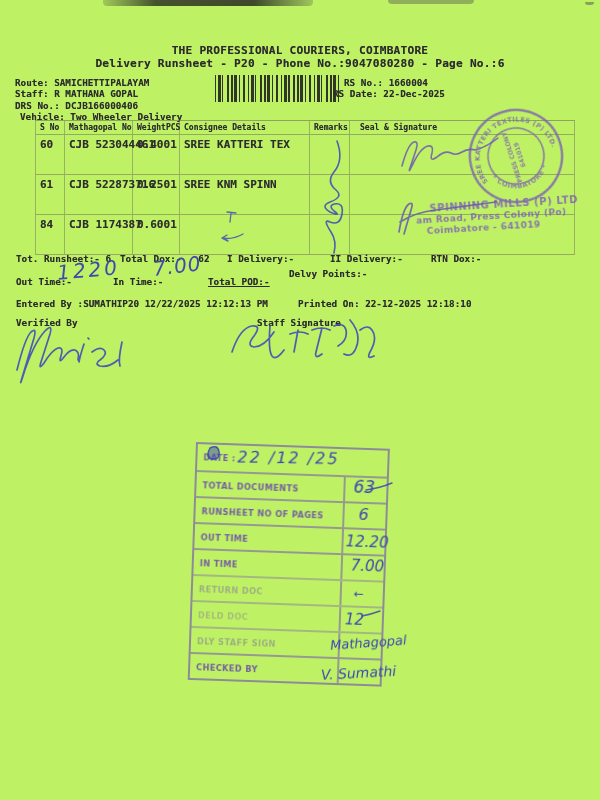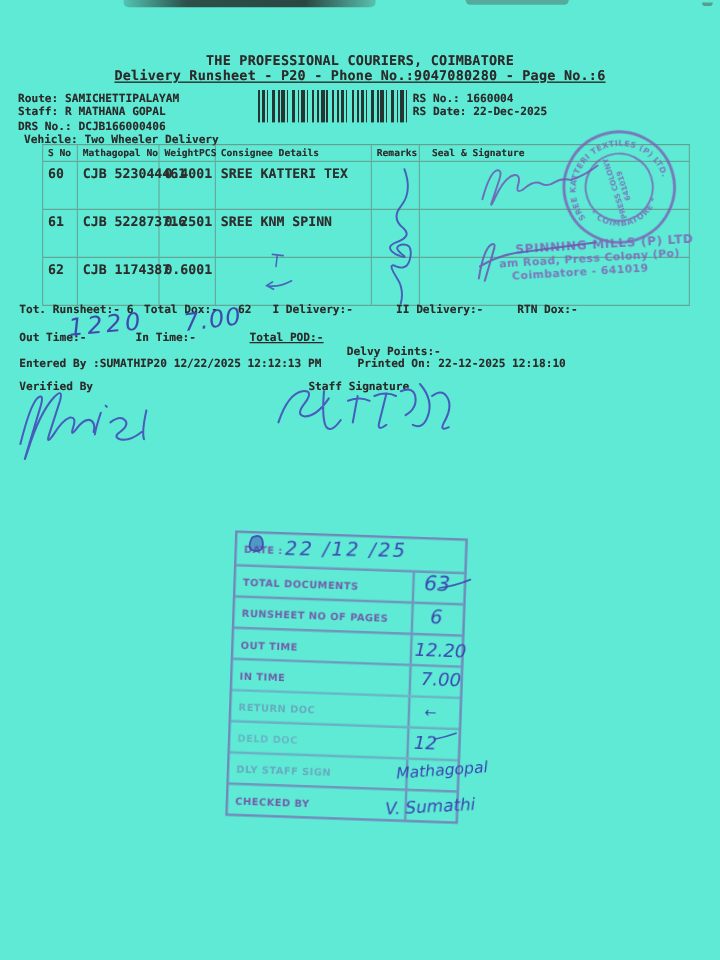--- a/index.html
+++ b/index.html
@@ -1,16 +1,16 @@
 <!DOCTYPE html>
 <html><head>
 <meta charset="utf-8">
 <style>
   html,body{margin:0;padding:0;background:#e8e6e2;}
-  .page{position:relative;width:600px;height:800px;margin:0 auto;background:#5eead4;
+  .page{position:relative;width:600px;height:800px;margin:0 auto;background:#bef264;
         font-family:"DejaVu Sans Mono",monospace;overflow:hidden;}
   .pt{position:absolute;font-weight:bold;color:#2b2b2b;white-space:pre;
       text-shadow:0 0 .5px rgba(70,70,70,.55);}
   .h1{font-size:11.2px;letter-spacing:.2px;width:600px;text-align:center;}
   .meta{font-size:9.3px;}
   
   .smudge{position:absolute;border-radius:0 0 4px 4px;}
   
   .barcode{position:absolute;left:215px;top:75px;width:125px;height:27px;opacity:.88;
     background:repeating-linear-gradient(90deg,#1d1d1d 0 1.5px,transparent 1.5px 3px,
@@ -74,29 +74,29 @@
 <body>
 
 <div class="page">
 
   <div class="smudge" style="left:103px;top:0;width:210px;height:6px;
        background:linear-gradient(90deg,rgba(40,40,40,.2),rgba(28,28,28,.75) 25%,rgba(30,30,30,.8) 72%,rgba(70,70,70,.25));"></div>
   <div class="smudge" style="left:388px;top:0;width:86px;height:4px;background:rgba(75,75,75,.4);"></div>
   <div class="smudge" style="left:585px;top:2px;width:9px;height:3px;background:rgba(80,80,80,.5);"></div>
 
   <div class="pt h1" style="top:44px;">THE PROFESSIONAL COURIERS, COIMBATORE</div>
-  <div class="pt h1" style="top:57px;text-decoration:underline;">Delivery Runsheet - P20 - Phone No.:9047080280 - Page No.:6</div>
+  <div class="pt h1" style="top:57px;">Delivery Runsheet - P20 - Phone No.:9047080280 - Page No.:6</div>
 
   <div class="pt meta" style="left:15px;top:77px;">Route: SAMICHETTIPALAYAM</div>
   <div class="pt meta" style="left:15px;top:88px;text-align:center;">Staff: R MATHANA GOPAL</div>
   <div class="pt meta" style="left:15px;top:100px;">DRS No.: DCJB166000406</div>
   <div class="pt meta" style="left:20px;top:111px;">Vehicle: Two Wheeler Delivery</div>
   <div class="barcode"></div>
   <div class="pt meta" style="left:344px;top:77px;">RS No.: 1660004</div>
-  <div class="pt meta" style="left:344px;top:88px;">RS Date: 22-Dec-2025</div>
+  <div class="pt meta" style="left:333px;top:88px;">RS Date: 22-Dec-2025</div>
 
   <div class="dtable">
     <div class="t-row hrow">
       <div class="t-cell">S No</div>
       <div class="t-cell">Mathagopal No</div>
       <div class="t-cell wp">
         <span>Weight</span>
         <span>PCS</span>
       </div>
       <div class="t-cell">Consignee Details</div>
@@ -122,42 +122,42 @@
       <div class="t-cell wp">
         <span>0.250</span>
         <span>1</span>
       </div>
       <div class="t-cell">SREE KNM SPINN</div>
       <div class="t-cell"></div>
       <div class="t-cell"></div>
     </div>
 
     <div class="t-row drow">
-      <div class="t-cell">62</div>
+      <div class="t-cell">84</div>
       <div class="t-cell">CJB 1174387</div>
       <div class="t-cell wp">
         <span>0.600</span>
         <span>1</span>
       </div>
       <div class="t-cell"></div>
       <div class="t-cell"></div>
       <div class="t-cell"></div>
     </div>
   </div>
 
   <div class="pt meta" style="left:16px;top:253px;">Tot. Runsheet:- 6</div>
   <div class="pt meta" style="left:120px;top:253px;">Total Dox:-   62</div>
   <div class="pt meta" style="left:215px;top:253px;margin-left:12px;">I Delivery:-</div>
   <div class="pt meta" style="left:330px;top:253px;">II Delivery:-</div>
   <div class="pt meta" style="left:431px;top:253px;">RTN Dox:-</div>
 
   <div class="pt meta" style="left:16px;top:276px;">Out Time:-</div>
   <div class="pt meta" style="left:113px;top:276px;">In Time:-</div>
   <div class="pt meta" style="left:208px;top:276px;text-decoration:underline;">Total POD:-</div>
-  <div class="pt meta" style="left:289px;top:288px;">Delvy Points:-</div>
+  <div class="pt meta" style="left:289px;top:268px;">Delvy Points:-</div>
   <div class="hw hw-out">1220</div>
   <div class="hw hw-in">7.00</div>
 
   <div class="pt meta" style="left:16px;top:298px;">Entered By :SUMATHIP20 12/22/2025 12:12:13 PM</div>
   <div class="pt meta" style="left:298px;top:298px;">Printed On: 22-12-2025 12:18:10</div>
 
   <div class="pt meta" style="left:16px;top:317px;">Verified By</div>
   <div class="pt meta" style="left:257px;top:317px;">Staff Signature</div>
 
   <svg class="round-stamp" viewBox="0 0 100 100">

